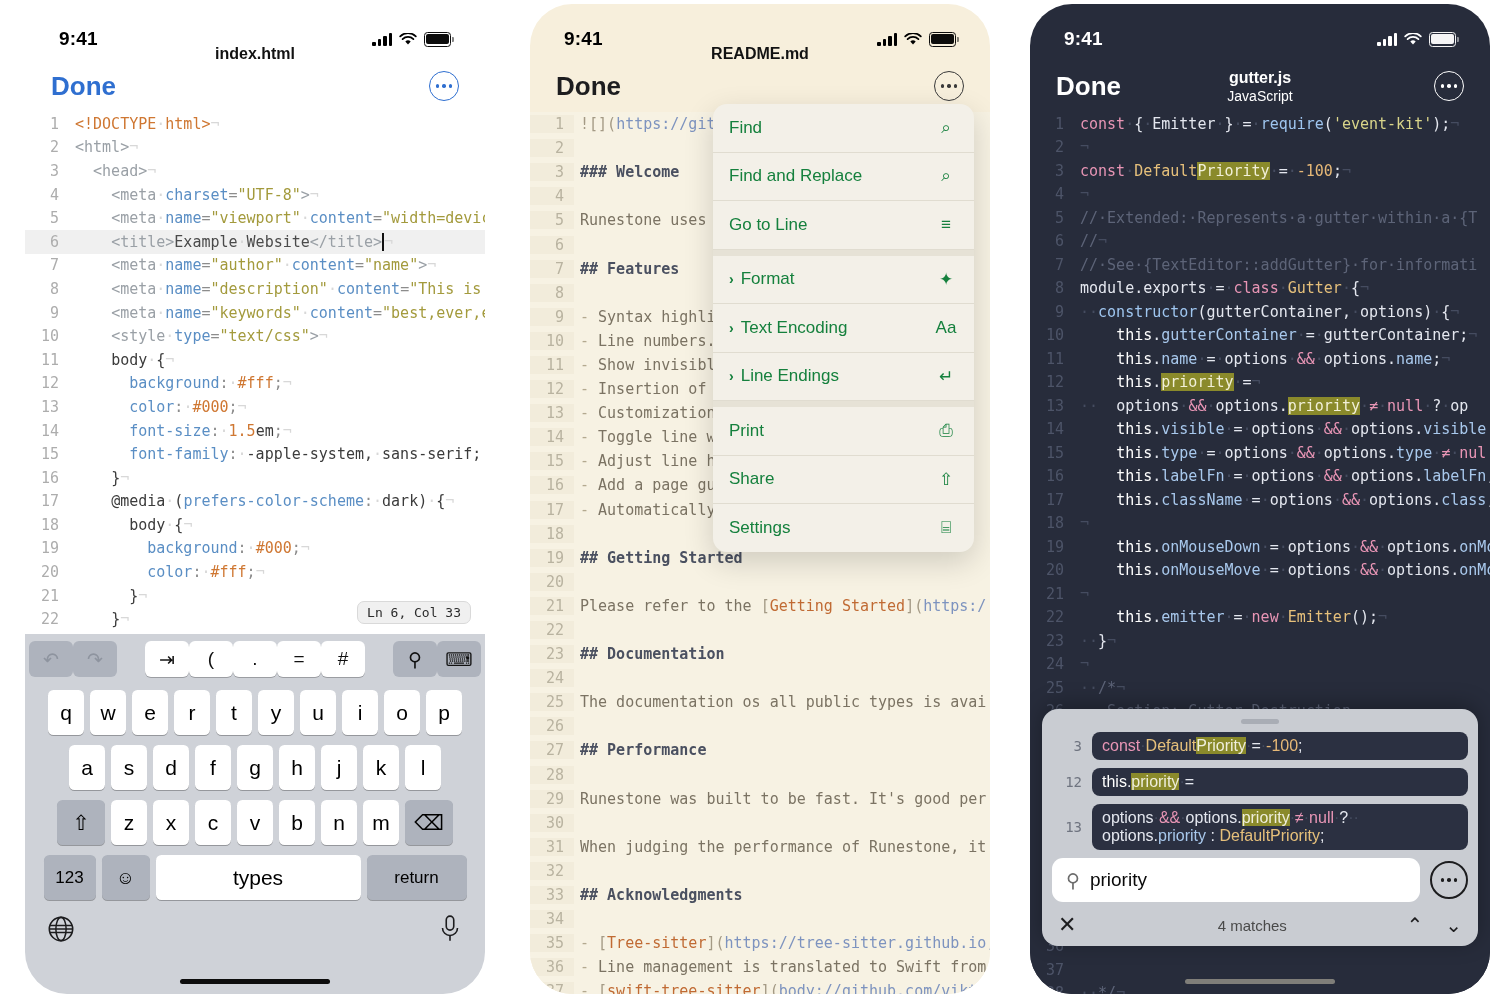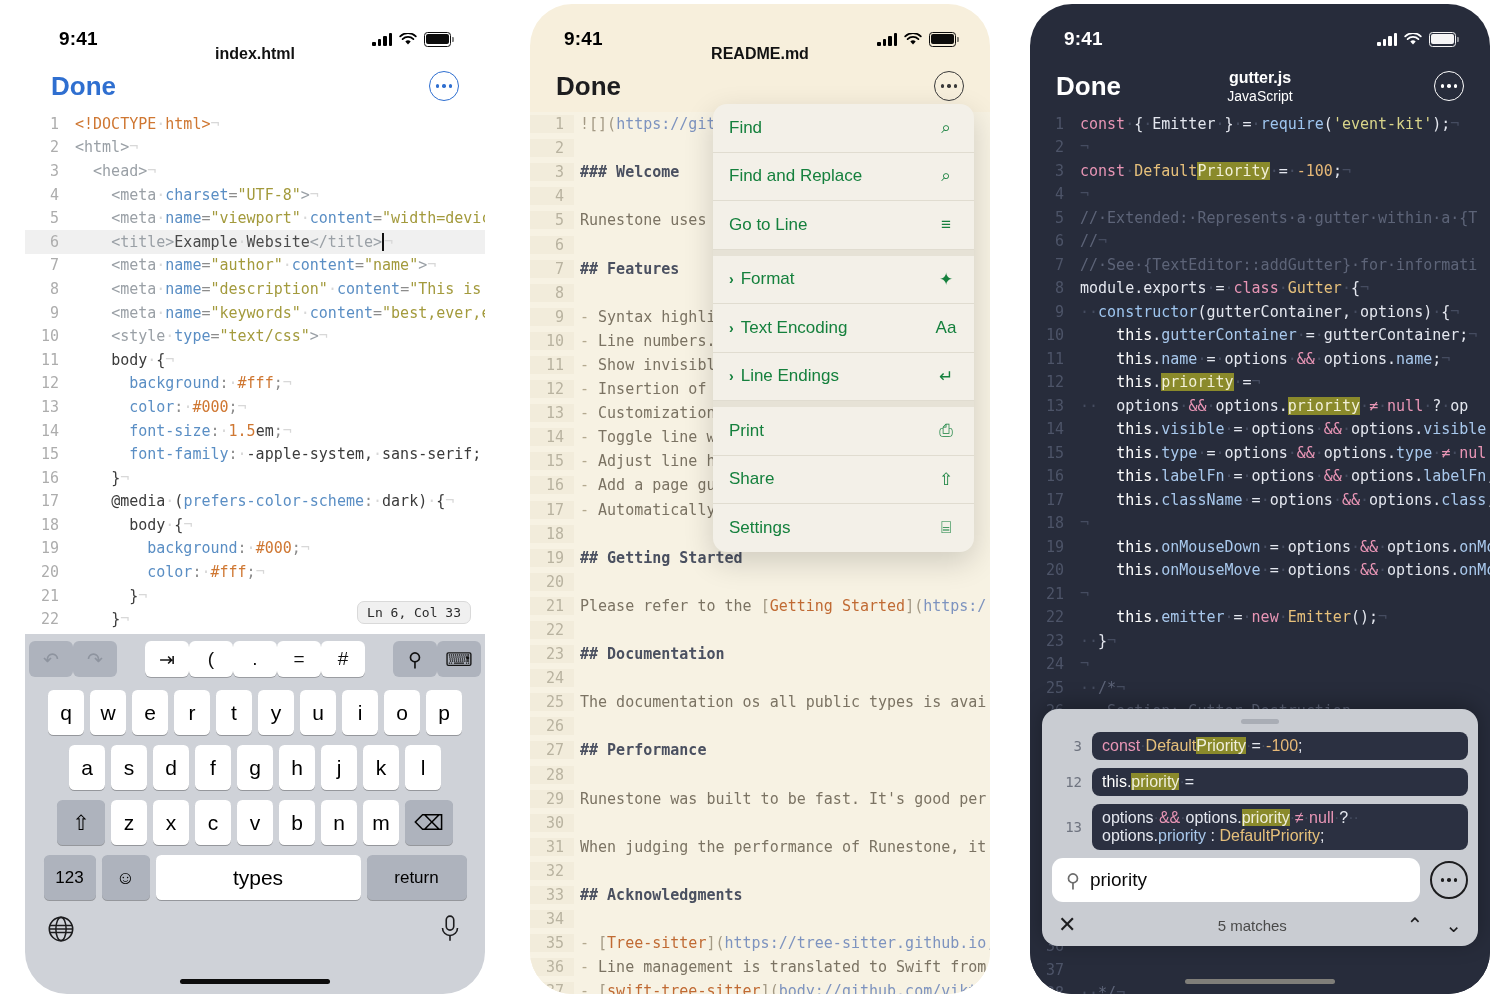--- a/index.html
+++ b/index.html
@@ -486,21 +486,21 @@
           <span class="qtext">priority</span>
         </div>
         <div class="sdots">
             <b></b>
             <b></b>
             <b></b>
           </div>
       </div>
       <div class="sbot">
         <div class="sclose">✕</div>
-        <div class="smatch">5 matches</div>
+        <div class="smatch">4 matches</div>
         <div class="snav">
           <span>⌃</span>
           <span>⌄</span>
         </div>
       </div>
     </div>
     <div class="homebar"></div>
   </div>
 
 </div>

